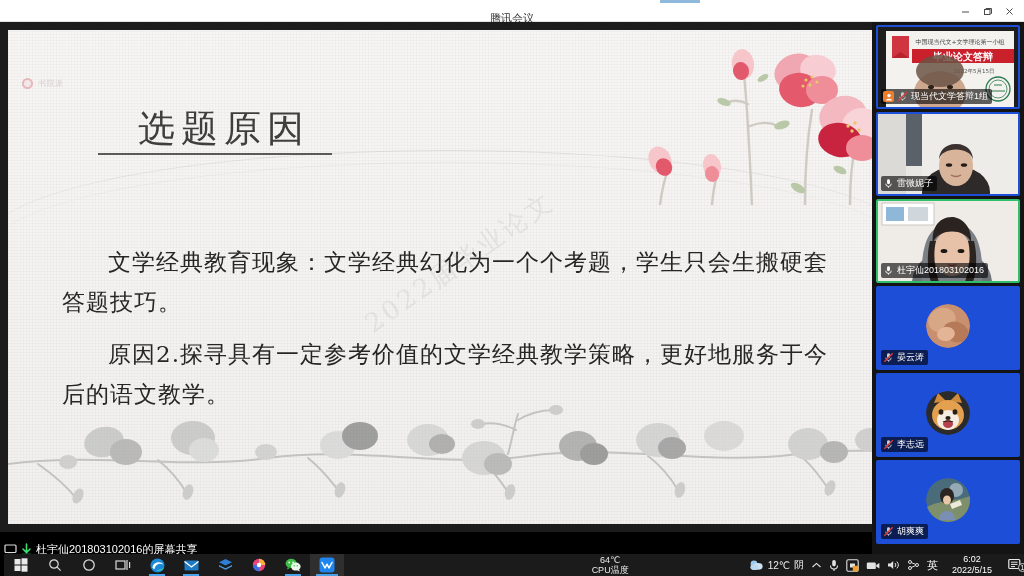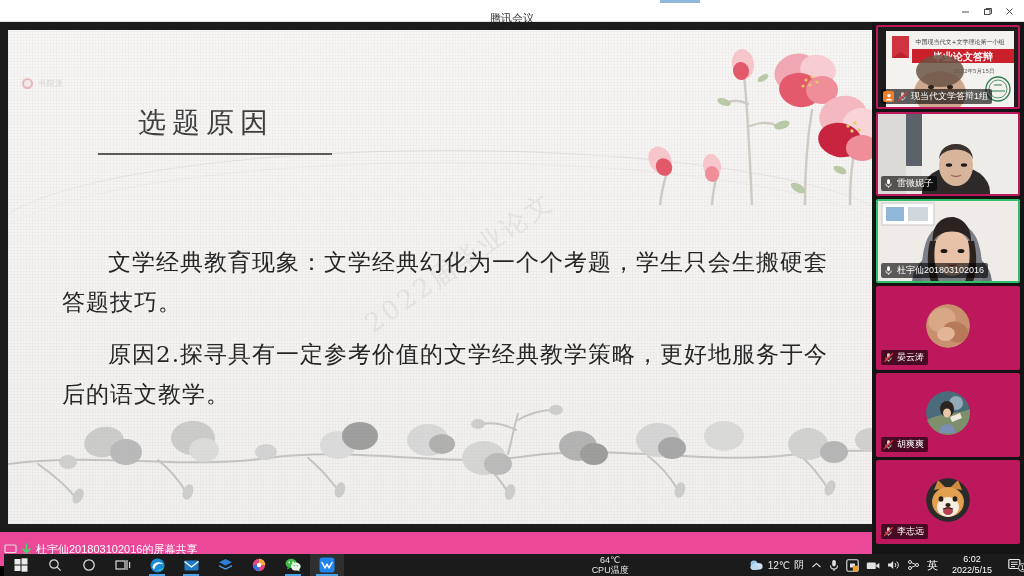--- a/index.html
+++ b/index.html
@@ -73,21 +73,21 @@
   }
   .wm-dot {
     width: 11px; height: 11px; border-radius: 50%;
     border: 2px solid #d9707a; background: #f3dde0;
   }
   .wm-text { font-size: 8px; color: #b6a7a9; letter-spacing: .5px; }
 
   .slide-title {
     position: absolute; left: 130px; top: 74px;
     font-family: "DejaVu Sans", "Liberation Sans", sans-serif;
-    font-size: 28px; color: #3e3e3e; letter-spacing: 6px;
+    font-size: 37px; color: #3e3e3e; letter-spacing: 6px;
     font-weight: 400;
   }
   .title-rule {
     position: absolute; left: 90px; top: 123px; width: 234px; height: 0;
     border-top: 2px solid #5a5a5a;
   }
 
   .slide-body {
     position: absolute; left: 42px; top: 200px; width: 800px;
     font-family: "DejaVu Serif", "Liberation Serif", serif;
@@ -106,35 +106,35 @@
   
   .flowers { position: absolute; right: 0; top: 0; width: 280px; height: 175px; }
   .flowers svg { display: block; }
   
   .floral-band { position: absolute; left: 0; bottom: 14px; width: 872px; height: 110px; opacity: .62; }
   .floral-band svg { display: block; }
 
   
   .share-bar {
     position: absolute; left: 0; top: 510px; width: 872px; height: 34px;
-    background: #ec4899;
+    background: #000000;
     display: flex; align-items: center; gap: 4px; padding-left: 4px;
   }
   .share-bar .sb-ico { display: flex; align-items: center; }
   .share-bar .sb-text { font-size: 11px; color: #ffffff; }
 
   
   .rail {
     position: absolute; left: 872px; top: 0; width: 152px; height: 532px;
     background: #141414;
     padding: 3px 4px 0 4px;
   }
   .tile {
     position: relative; width: 144px; height: 84px; margin-bottom: 3px;
-    background: #be185d; overflow: hidden;
+    background: #1d4ed8; overflow: hidden;
     border: 2px solid transparent; border-radius: 2px;
   }
   .tile.speaking { border-color: #2fbf6a; }
   .tile .tile-media { position: absolute; inset: 0; overflow: hidden; }
   .namechip {
     position: absolute; left: 3px; bottom: 3px; height: 15px;
     display: flex; align-items: center; gap: 3px;
     background: rgba(0,0,0,.62); border-radius: 2px; padding: 0 4px 0 2px;
     max-width: 134px;
   }
@@ -486,20 +486,48 @@
               <line x1="1.4" y1="10.6" x2="10.6" y2="1.4" stroke="#e23b3b" stroke-width="1.4"></line>
             </svg>
           </span>
           <span class="nm">晏云涛</span>
         </div>
       </div>
 
       <div class="tile">
         <div class="avatar-wrap">
           <svg width="44" height="44" viewBox="0 0 44 44">
+            <circle cx="22" cy="22" r="22" fill="#2b2b2b"></circle>
+            <path d="M8 12 L12 2 L20 10 Z" fill="#d18b3c"></path>
+            <path d="M36 12 L32 2 L24 10 Z" fill="#d18b3c"></path>
+            <ellipse cx="22" cy="24" rx="16" ry="15" fill="#e3a04f"></ellipse>
+            <ellipse cx="22" cy="29" rx="11" ry="10" fill="#f6ede2"></ellipse>
+            <ellipse cx="15" cy="21" rx="2.4" ry="2.8" fill="#2a1f14"></ellipse>
+            <ellipse cx="29" cy="21" rx="2.4" ry="2.8" fill="#2a1f14"></ellipse>
+            <ellipse cx="22" cy="27" rx="2.6" ry="2" fill="#2a1f14"></ellipse>
+            <ellipse cx="22" cy="33" rx="5" ry="4" fill="#b5414f"></ellipse>
+            <path d="M17 31 Q22 29 27 31" stroke="#2a1f14" stroke-width="1.2" fill="none"></path>
+          </svg>
+        </div>
+        <div class="namechip">
+          <span class="mic-ico">
+            <svg width="11" height="11" viewBox="0 0 12 12">
+              <rect x="4.4" y="1.4" width="3.2" height="5.4" rx="1.6" fill="#cfcfcf"></rect>
+              <path d="M3 6.2 A3 3 0 0 0 9 6.2" fill="none" stroke="#cfcfcf" stroke-width="1"></path>
+              <line x1="6" y1="9.2" x2="6" y2="10.6" stroke="#cfcfcf" stroke-width="1"></line>
+              <line x1="1.4" y1="10.6" x2="10.6" y2="1.4" stroke="#e23b3b" stroke-width="1.4"></line>
+            </svg>
+          </span>
+          <span class="nm">李志远</span>
+        </div>
+      </div>
+
+      <div class="tile">
+        <div class="avatar-wrap">
+          <svg width="44" height="44" viewBox="0 0 44 44">
             <circle cx="22" cy="22" r="22" fill="#4a6b7a"></circle>
             <path d="M0 30 C10 22 30 24 44 18 L44 44 L0 44 Z" fill="#7e8f6b"></path>
             <circle cx="30" cy="12" r="7" fill="#c6d4dd" opacity=".6"></circle>
             <ellipse cx="21" cy="18" rx="7" ry="8" fill="#2b2420"></ellipse>
             <ellipse cx="21" cy="22" rx="4" ry="4.5" fill="#e8c6a8"></ellipse>
             <path d="M13 42 C13 30 29 30 29 42 Z" fill="#7b8fb5"></path>
             <path d="M24 26 L34 22 L36 27 L26 31 Z" fill="#efe9dc"></path>
           </svg>
         </div>
         <div class="namechip">
@@ -507,48 +535,20 @@
             <svg width="11" height="11" viewBox="0 0 12 12">
               <rect x="4.4" y="1.4" width="3.2" height="5.4" rx="1.6" fill="#cfcfcf"></rect>
               <path d="M3 6.2 A3 3 0 0 0 9 6.2" fill="none" stroke="#cfcfcf" stroke-width="1"></path>
               <line x1="6" y1="9.2" x2="6" y2="10.6" stroke="#cfcfcf" stroke-width="1"></line>
               <line x1="1.4" y1="10.6" x2="10.6" y2="1.4" stroke="#e23b3b" stroke-width="1.4"></line>
             </svg>
           </span>
           <span class="nm">胡爽爽</span>
         </div>
       </div>
-
-      <div class="tile">
-        <div class="avatar-wrap">
-          <svg width="44" height="44" viewBox="0 0 44 44">
-            <circle cx="22" cy="22" r="22" fill="#2b2b2b"></circle>
-            <path d="M8 12 L12 2 L20 10 Z" fill="#d18b3c"></path>
-            <path d="M36 12 L32 2 L24 10 Z" fill="#d18b3c"></path>
-            <ellipse cx="22" cy="24" rx="16" ry="15" fill="#e3a04f"></ellipse>
-            <ellipse cx="22" cy="29" rx="11" ry="10" fill="#f6ede2"></ellipse>
-            <ellipse cx="15" cy="21" rx="2.4" ry="2.8" fill="#2a1f14"></ellipse>
-            <ellipse cx="29" cy="21" rx="2.4" ry="2.8" fill="#2a1f14"></ellipse>
-            <ellipse cx="22" cy="27" rx="2.6" ry="2" fill="#2a1f14"></ellipse>
-            <ellipse cx="22" cy="33" rx="5" ry="4" fill="#b5414f"></ellipse>
-            <path d="M17 31 Q22 29 27 31" stroke="#2a1f14" stroke-width="1.2" fill="none"></path>
-          </svg>
-        </div>
-        <div class="namechip">
-          <span class="mic-ico">
-            <svg width="11" height="11" viewBox="0 0 12 12">
-              <rect x="4.4" y="1.4" width="3.2" height="5.4" rx="1.6" fill="#cfcfcf"></rect>
-              <path d="M3 6.2 A3 3 0 0 0 9 6.2" fill="none" stroke="#cfcfcf" stroke-width="1"></path>
-              <line x1="6" y1="9.2" x2="6" y2="10.6" stroke="#cfcfcf" stroke-width="1"></line>
-              <line x1="1.4" y1="10.6" x2="10.6" y2="1.4" stroke="#e23b3b" stroke-width="1.4"></line>
-            </svg>
-          </span>
-          <span class="nm">李志远</span>
-        </div>
-      </div>
     </div>
   </div>
 
   <div class="taskbar">
     <div class="tb-left">
       <div class="tb-item">
         <svg width="14" height="14" viewBox="0 0 14 14">
           <rect x="0.5" y="1" width="6" height="5.5" fill="#eaeaea"></rect>
           <rect x="7.5" y="0.3" width="6" height="6.2" fill="#eaeaea"></rect>
           <rect x="0.5" y="7.5" width="6" height="5.5" fill="#eaeaea"></rect>

